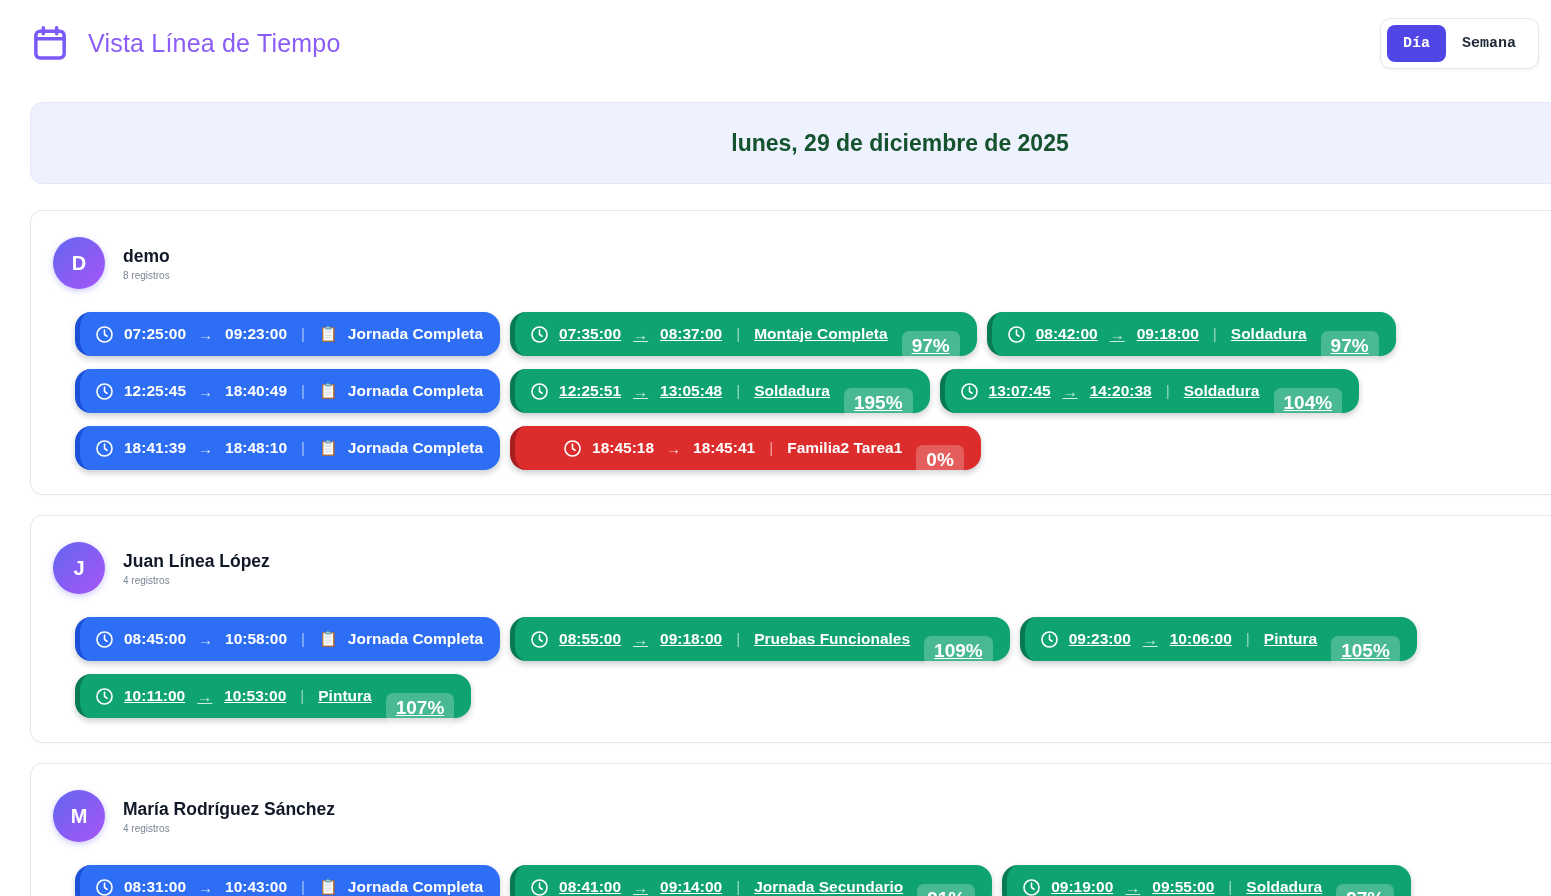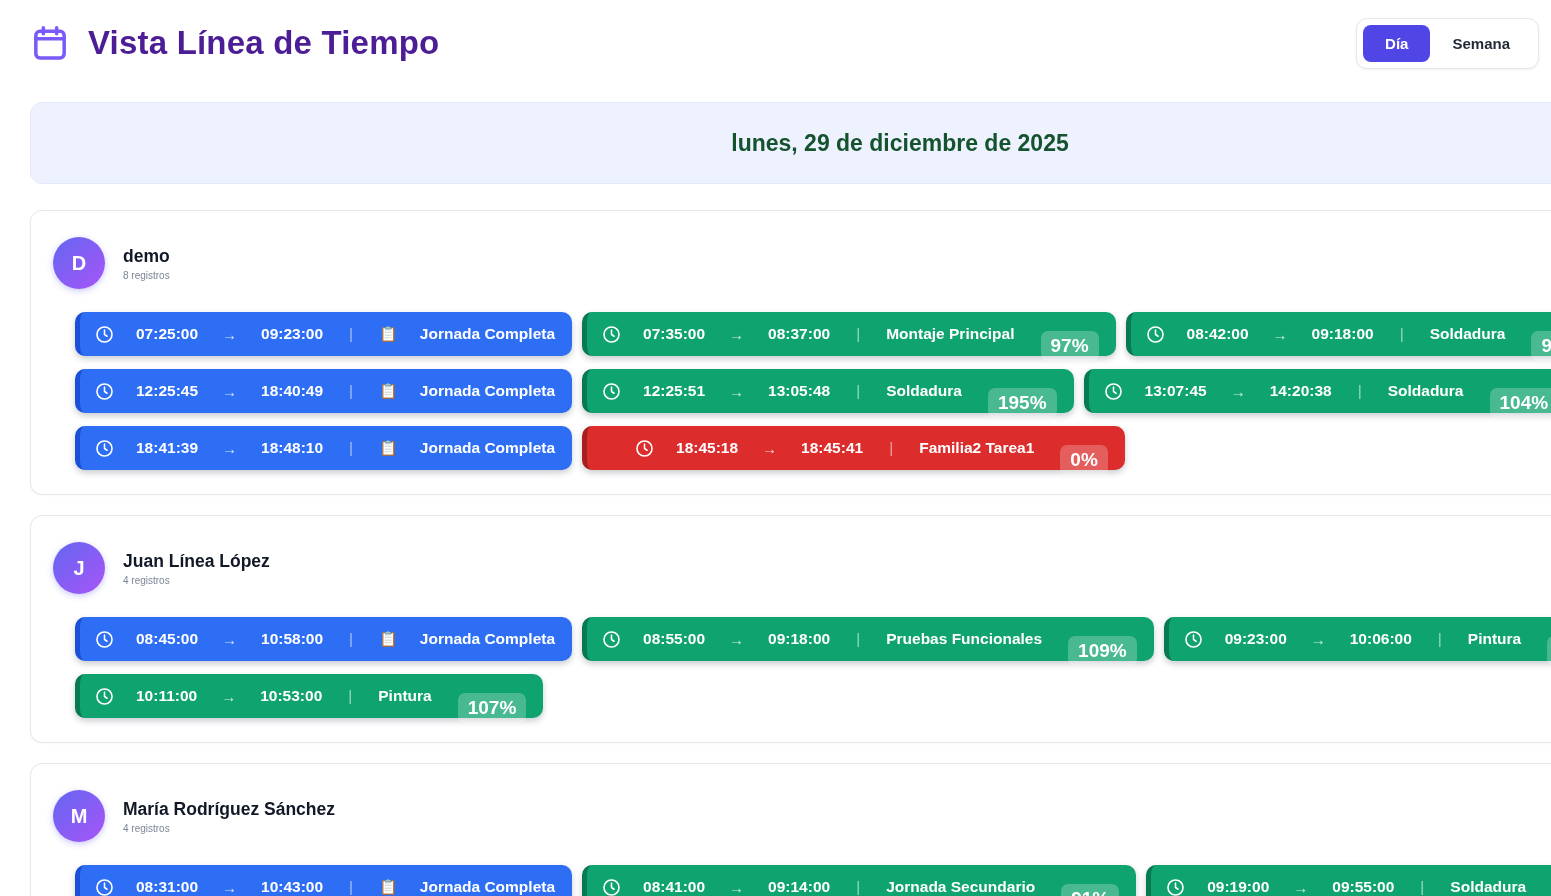--- a/index.html
+++ b/index.html
@@ -6,26 +6,26 @@
   html,body { width:1551px; height:896px; overflow:hidden; background:#ffffff;
     font-family:"Liberation Sans","DejaVu Sans",sans-serif; color:var(--text-dark,#111827); }
 
   .viewport { width:1551px; height:896px; overflow:hidden; position:relative; }
 
   
   .page-header { width:1551px; display:flex; align-items:center; justify-content:space-between;
     padding:14px 12px 0 30px; height:72px; }
   .header-left { display:flex; align-items:center; gap:18px; }
   .cal-icon svg { display:block; }
-  .page-title { font-size:33px; font-weight:700; color:#4c1d95; letter-spacing:.2px; }
+  .page-title { font-size:25px; font-weight:400; color:#8b5cf6; letter-spacing:.2px; }
 
   .view-toggle { display:flex; align-items:center; background:#fff; border:1px solid #e5e7eb;
     border-radius:11px; padding:6px; box-shadow:0 1px 3px rgba(0,0,0,.06); }
-  .toggle-btn { border:none; background:transparent; font-family:Liberation Sans, sans-serif; font-size:15px;
-    padding:10px 22px; border-radius:8px; cursor:pointer; color:#1f2937; font-weight:600; }
+  .toggle-btn { border:none; background:transparent; font-family:Liberation Mono, monospace; font-size:15px;
+    padding:10px 16px; border-radius:8px; cursor:pointer; color:#1f2937; font-weight:600; }
   .toggle-btn.active { background:var(--accent,#4f46e5); color:#fff; font-weight:700; }
 
   
   .date-banner { margin:30px 0 26px 30px; width:1740px; height:82px; background:var(--banner-bg,#eef2ff);
     border:1px solid #e3e8fb; border-radius:12px; display:flex; align-items:center; justify-content:center; }
   .date-text { font-size:23px; font-weight:700; color:#14532d; }
 
   
   .sections { margin-left:30px; width:1740px; }
   .user-card { width:1740px; background:#fff; border:1px solid #e5e7eb; border-radius:12px;
@@ -36,25 +36,25 @@
     display:flex; align-items:center; justify-content:center;
     color:#fff; font-weight:700; font-size:20px; box-shadow:0 2px 6px rgba(99,102,241,.35); }
   .user-name { font-size:17.5px; font-weight:700; color:#111827; margin-bottom:3px;text-align:center; }
   .user-records { font-size:10px; color:#7b8494; }
 
   .rows { padding-left:22px; }
   .timeline-row { display:flex; flex-wrap:wrap; gap:10px; margin-bottom:13px; }
   .timeline-row:last-child { margin-bottom:0; }
 
   
-  .pill { display:inline-flex; align-items:center; gap:22px; height:44px; border-radius:10px;
+  .pill { display:inline-flex; align-items:center; gap:10px; height:44px; border-radius:16px;
     padding:0 17px 0 15px; color:#fff; font-weight:700; font-size:15.5px; cursor:pointer;
     box-shadow:0 3px 6px rgba(15,23,42,.22); white-space:nowrap; }
   .pill-shift { background:var(--pill-blue,#2d6ef5); border-left:5px solid var(--pill-blue-edge,#1c4fd8); }
-  .pill-task  { background:var(--pill-green,#0fa36f); border-left:5px solid var(--pill-green-edge,#077a52); }
+  .pill-task  { background:var(--pill-green,#0fa36f); border-left:5px solid var(--pill-green-edge,#077a52);text-decoration:underline; }
   .pill-alert { background:var(--pill-red,#dc2c2c);  border-left:5px solid var(--pill-red-edge,#a81e1e);padding-left:48px; }
   .pill .clock { display:flex; align-items:center; }
   .pill .arrow { opacity:.8; font-weight:400; font-size:15px; padding:0 2px; }
   .pill .sep { opacity:.55; font-weight:400; padding:0 4px; }
   .pill .clip { font-size:15px; }
   .badge { background:rgba(255,255,255,.24); border-radius:7px; padding:4px 10px;
     font-size:19px; font-weight:700; margin-left:4px; min-width:30px; text-align:center;margin-top:23px; }
 </style>
 </head>
 <body>
@@ -114,21 +114,21 @@
               <span class="clock">
                 <svg width="19" height="19" viewBox="0 0 24 24" fill="none" stroke="white" stroke-width="2" stroke-linecap="round" stroke-linejoin="round">
                   <circle cx="12" cy="12" r="9.5"></circle>
                   <path d="M12 6.5 V12 L15.2 14.2"></path>
                 </svg>
               </span>
               <span class="time">07:35:00</span>
               <span class="arrow">→</span>
               <span class="time">08:37:00</span>
               <span class="sep">|</span>
-              <span class="label">Montaje Principal</span>
+              <span class="label">Montaje Completa</span>
               <span class="badge">97%</span>
             </div>
             <div class="pill pill-task">
               <span class="clock">
                 <svg width="19" height="19" viewBox="0 0 24 24" fill="none" stroke="white" stroke-width="2" stroke-linecap="round" stroke-linejoin="round">
                   <circle cx="12" cy="12" r="9.5"></circle>
                   <path d="M12 6.5 V12 L15.2 14.2"></path>
                 </svg>
               </span>
               <span class="time">08:42:00</span>

